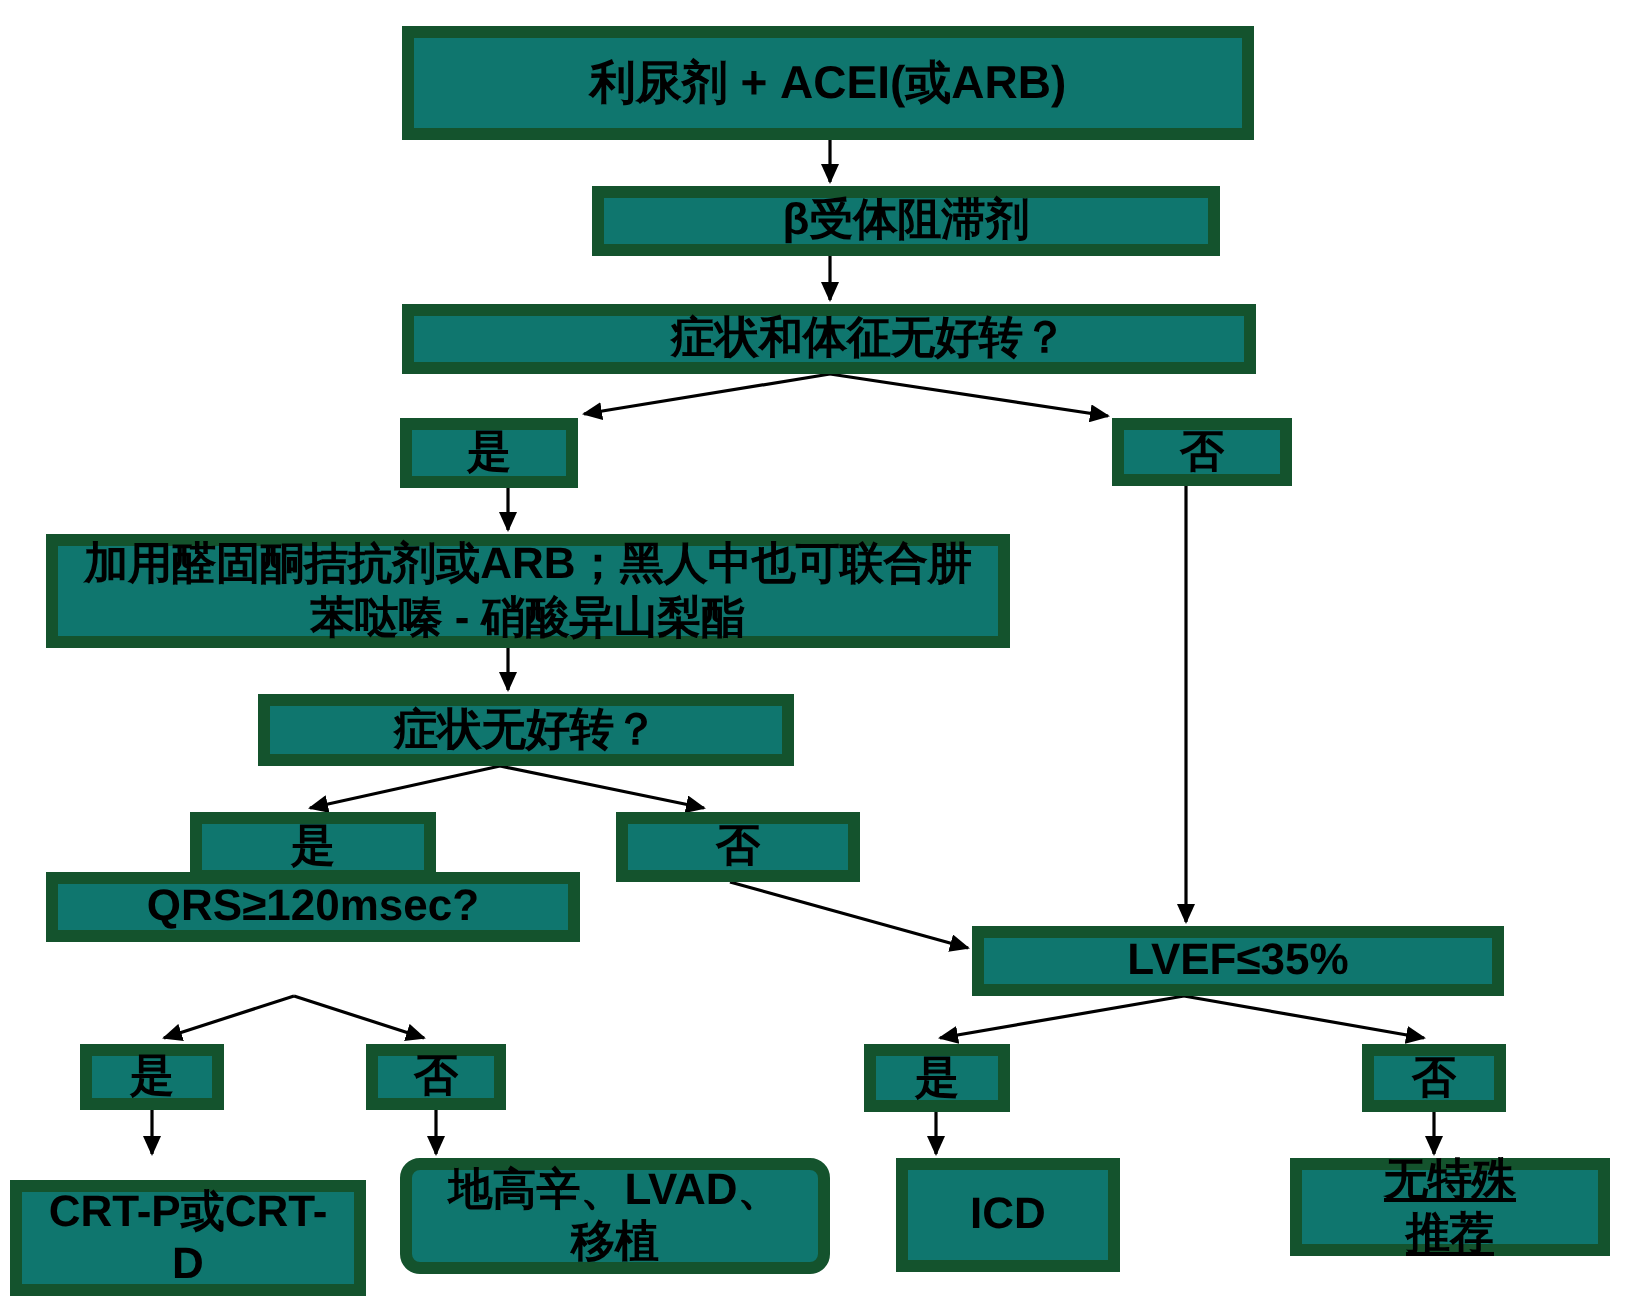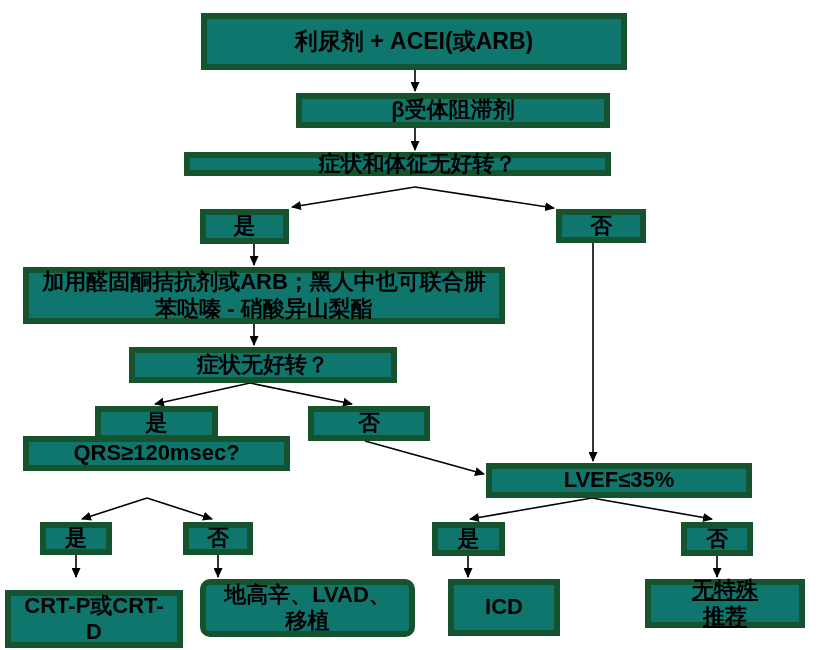--- a/index.html
+++ b/index.html
@@ -19,21 +19,21 @@
     color:#000000;
     font-weight:bold;
     font-size:22px;
     line-height:1.2;
     display:flex;align-items:center;justify-content:center;
     text-align:center;
     white-space:pre-line;
   }
   #n-diuretic{left:201px;top:13px;width:426px;height:57px;font-size:23px;}
   #n-beta{left:256px;top:93px;width:314px;height:35px;margin-left:40px;}
-  #n-q1{left:184px;top:152px;width:427px;height:24px;padding-left:40px;}
+  #n-q1{left:201px;top:152px;width:427px;height:35px;padding-left:40px;}
   #n-yes1{left:200px;top:209px;width:89px;height:35px;}
   #n-no1{left:556px;top:209px;width:90px;height:34px;}
   #n-add{left:23px;top:267px;width:482px;height:57px;}
   #n-q2{left:129px;top:347px;width:268px;height:36px;}
   #n-yes2{left:95px;top:406px;width:123px;height:35px;}
   #n-no2{left:308px;top:406px;width:122px;height:35px;}
   #n-qrs{left:23px;top:436px;width:267px;height:35px;}
   #n-lvef{left:486px;top:463px;width:266px;height:35px;}
   #n-yes3{left:40px;top:522px;width:72px;height:33px;}
   #n-no3{left:183px;top:522px;width:70px;height:33px;}

